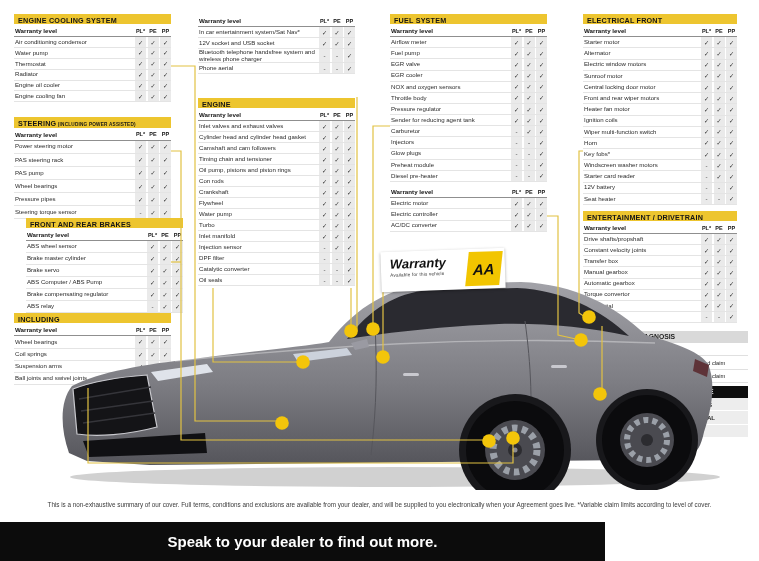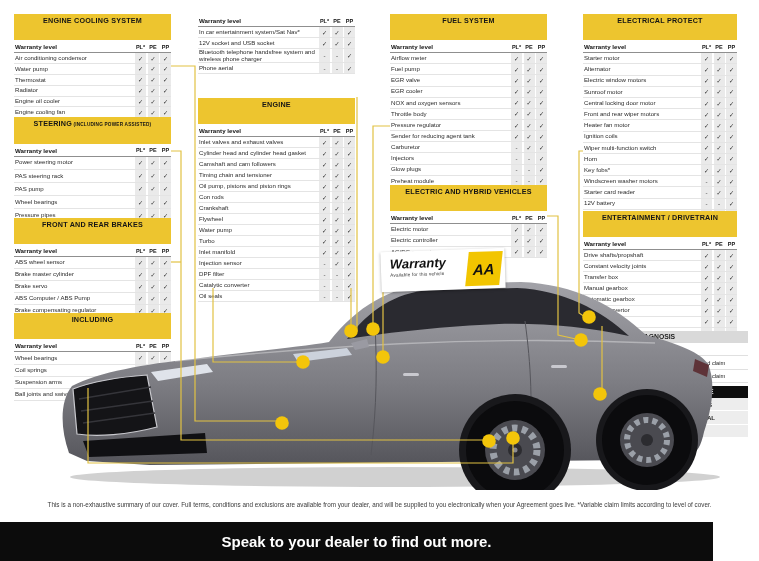--- a/index.html
+++ b/index.html
@@ -1,34 +1,34 @@
 <!DOCTYPE html>
 <html><head>
 <meta charset="utf-8">
 <style>
   html,body{margin:0;padding:0;background:#fff;}
   .page{position:relative;width:759px;height:561px;background:#fff;overflow:hidden;
         font-family:"Liberation Sans",sans-serif;}
   .panel{position:absolute;}
   .ph{background:#EDC52F;color:#151515;font-weight:bold;font-size:7.2px;
-      padding:3px 4px 16px;letter-spacing:.2px;line-height:1;text-align:center;}
+      padding:3px 4px 0;letter-spacing:.2px;line-height:1;}
   .ph .note{font-size:4.7px;font-weight:bold;}
   .wl{display:flex;align-items:center;font-weight:bold;font-size:6.2px;color:#111;
       padding:3px 0 2px;border-bottom:1px solid #8f8f8f;}
   .wl .c{width:11px;margin-left:1.5px;text-align:center;font-size:5.5px;}
   .wl .lbl{flex:1;padding-left:1px;}
   .row{display:flex;align-items:stretch;height:10.85px;box-sizing:border-box;
        border-bottom:1px solid #e4e4e4;font-size:6.1px;color:#2c2c2c;}
   .row .lbl{flex:1;padding-left:1px;line-height:1.08;align-self:center;}
   .cell{width:11px;margin-left:1.5px;background:#eaeaea;display:flex;align-items:center;
         justify-content:center;font-size:6.2px;color:#333;}
   #p-engine-cooling{left:14px;top:14px;width:157px}
   #p-steering{left:14px;top:117px;width:157px}
   #p-steering .row{height:13.1px}
-  #p-brakes{left:14px;top:218px;width:157px}
+  #p-brakes{left:26px;top:218px;width:157px}
   #p-brakes .row{height:12px}
   #p-suspension{left:14px;top:313px;width:157px}
   #p-suspension .row{height:12.3px}
   #p-ice{left:198px;top:14px;width:157px}
   #p-ice .row{height:auto;min-height:11px}
   #p-engine{left:198px;top:98px;width:157px}
   #p-engine .row{height:11px}
   #p-fuel{left:390px;top:14px;width:157px}
   #p-fuel .row{height:11.15px}
   #p-ehv{left:390px;top:185px;width:157px}
@@ -56,21 +56,21 @@
          box-shadow:0 1px 3px rgba(0,0,0,.35);display:flex;transform:rotate(-2deg);}
   #badge .bl{flex:1;padding:6px 0 0 9px;}
   #badge .bt{font-size:13px;font-weight:800;font-style:italic;color:#111;line-height:1;}
   #badge .bs{font-size:4.6px;color:#333;margin-top:2px;letter-spacing:.2px;}
   #badge .aa{width:34px;margin:3px 4px 3px 0;background:#F2C500;transform:skewX(-8deg);
              display:flex;align-items:center;justify-content:center;}
   #badge .aa span{font-size:15px;font-weight:900;font-style:italic;color:#111;transform:skewX(4deg);}
   
   #disclaimer{position:absolute;left:0;top:501px;width:759px;text-align:center;
               font-size:6.3px;color:#3a3a3a;}
-  #cta{position:absolute;left:0;top:522px;width:713px;height:39px;background:#0c0c0c;
+  #cta{position:absolute;left:0;top:522px;width:605px;height:39px;background:#0c0c0c;
        color:#fff;font-weight:bold;font-size:15px;display:flex;align-items:center;justify-content:center;}
 </style>
 </head>
 <body>
 
 <div class="page">
 
   <div class="panel" id="p-engine-cooling">
       <div class="ph">ENGINE COOLING SYSTEM</div>
       <div class="wl">
@@ -451,21 +451,20 @@
         <span class="cell">✓</span>
       </div>
       <div class="row">
         <span class="lbl">Diesel pre-heater</span>
         <span class="cell">-</span>
         <span class="cell">-</span>
         <span class="cell">✓</span>
       </div>
     </div>
   <div class="panel" id="p-ehv">
-      <div class="ph">ELECTRIC AND HYBRID VEHICLES</div>
       <div class="wl">
         <span class="lbl">Warranty level</span>
         <span class="c">PL*</span>
         <span class="c">PE</span>
         <span class="c">PP</span>
       </div>
       <div class="row">
         <span class="lbl">Electric motor</span>
         <span class="cell">✓</span>
         <span class="cell">✓</span>
@@ -478,21 +477,21 @@
         <span class="cell">✓</span>
       </div>
       <div class="row">
         <span class="lbl">AC/DC converter</span>
         <span class="cell">✓</span>
         <span class="cell">✓</span>
         <span class="cell">✓</span>
       </div>
     </div>
   <div class="panel" id="p-electrical">
-      <div class="ph">ELECTRICAL PROTECT</div>
+      <div class="ph">ELECTRICAL FRONT</div>
       <div class="wl">
         <span class="lbl">Warranty level</span>
         <span class="c">PL*</span>
         <span class="c">PE</span>
         <span class="c">PP</span>
       </div>
       <div class="row">
         <span class="lbl">Starter motor</span>
         <span class="cell">✓</span>
         <span class="cell">✓</span>

